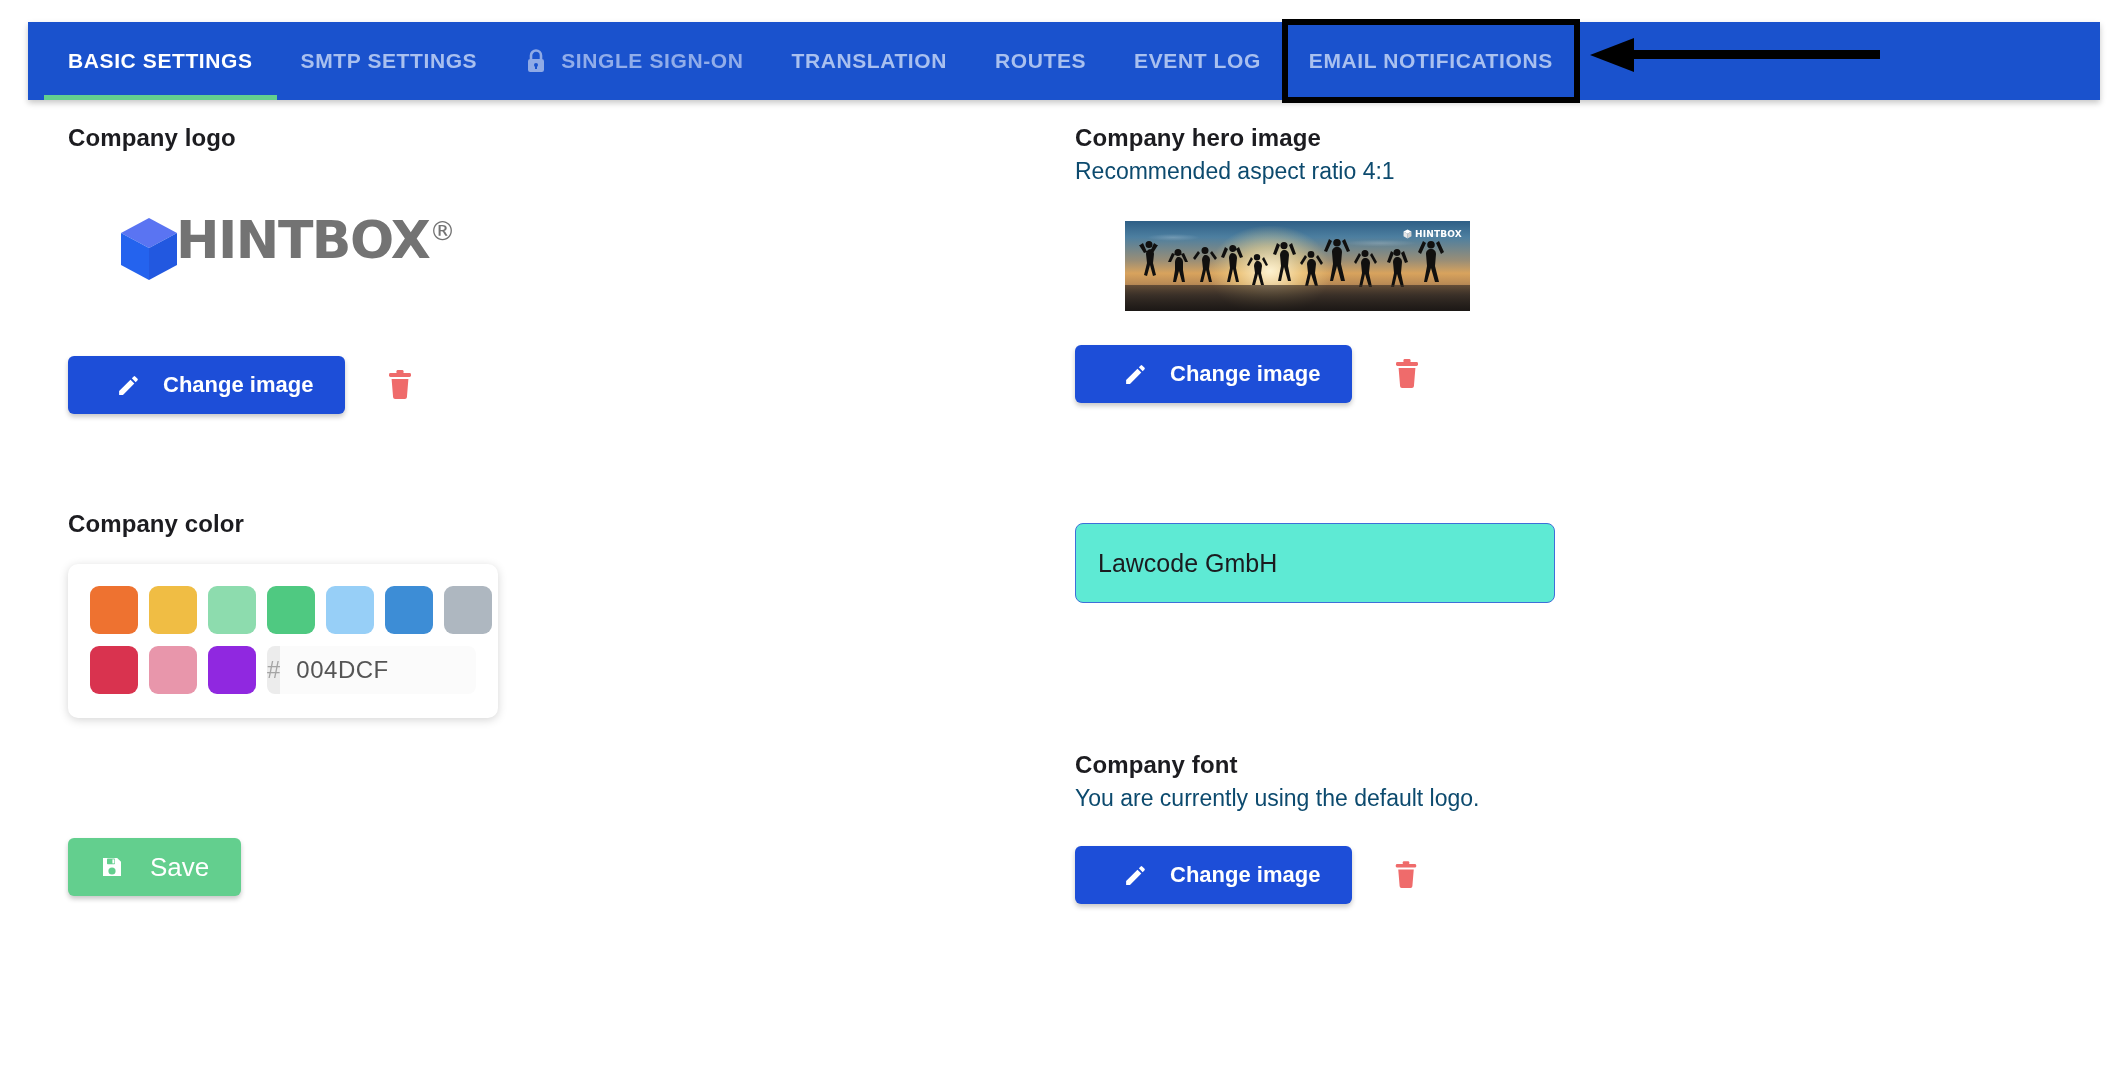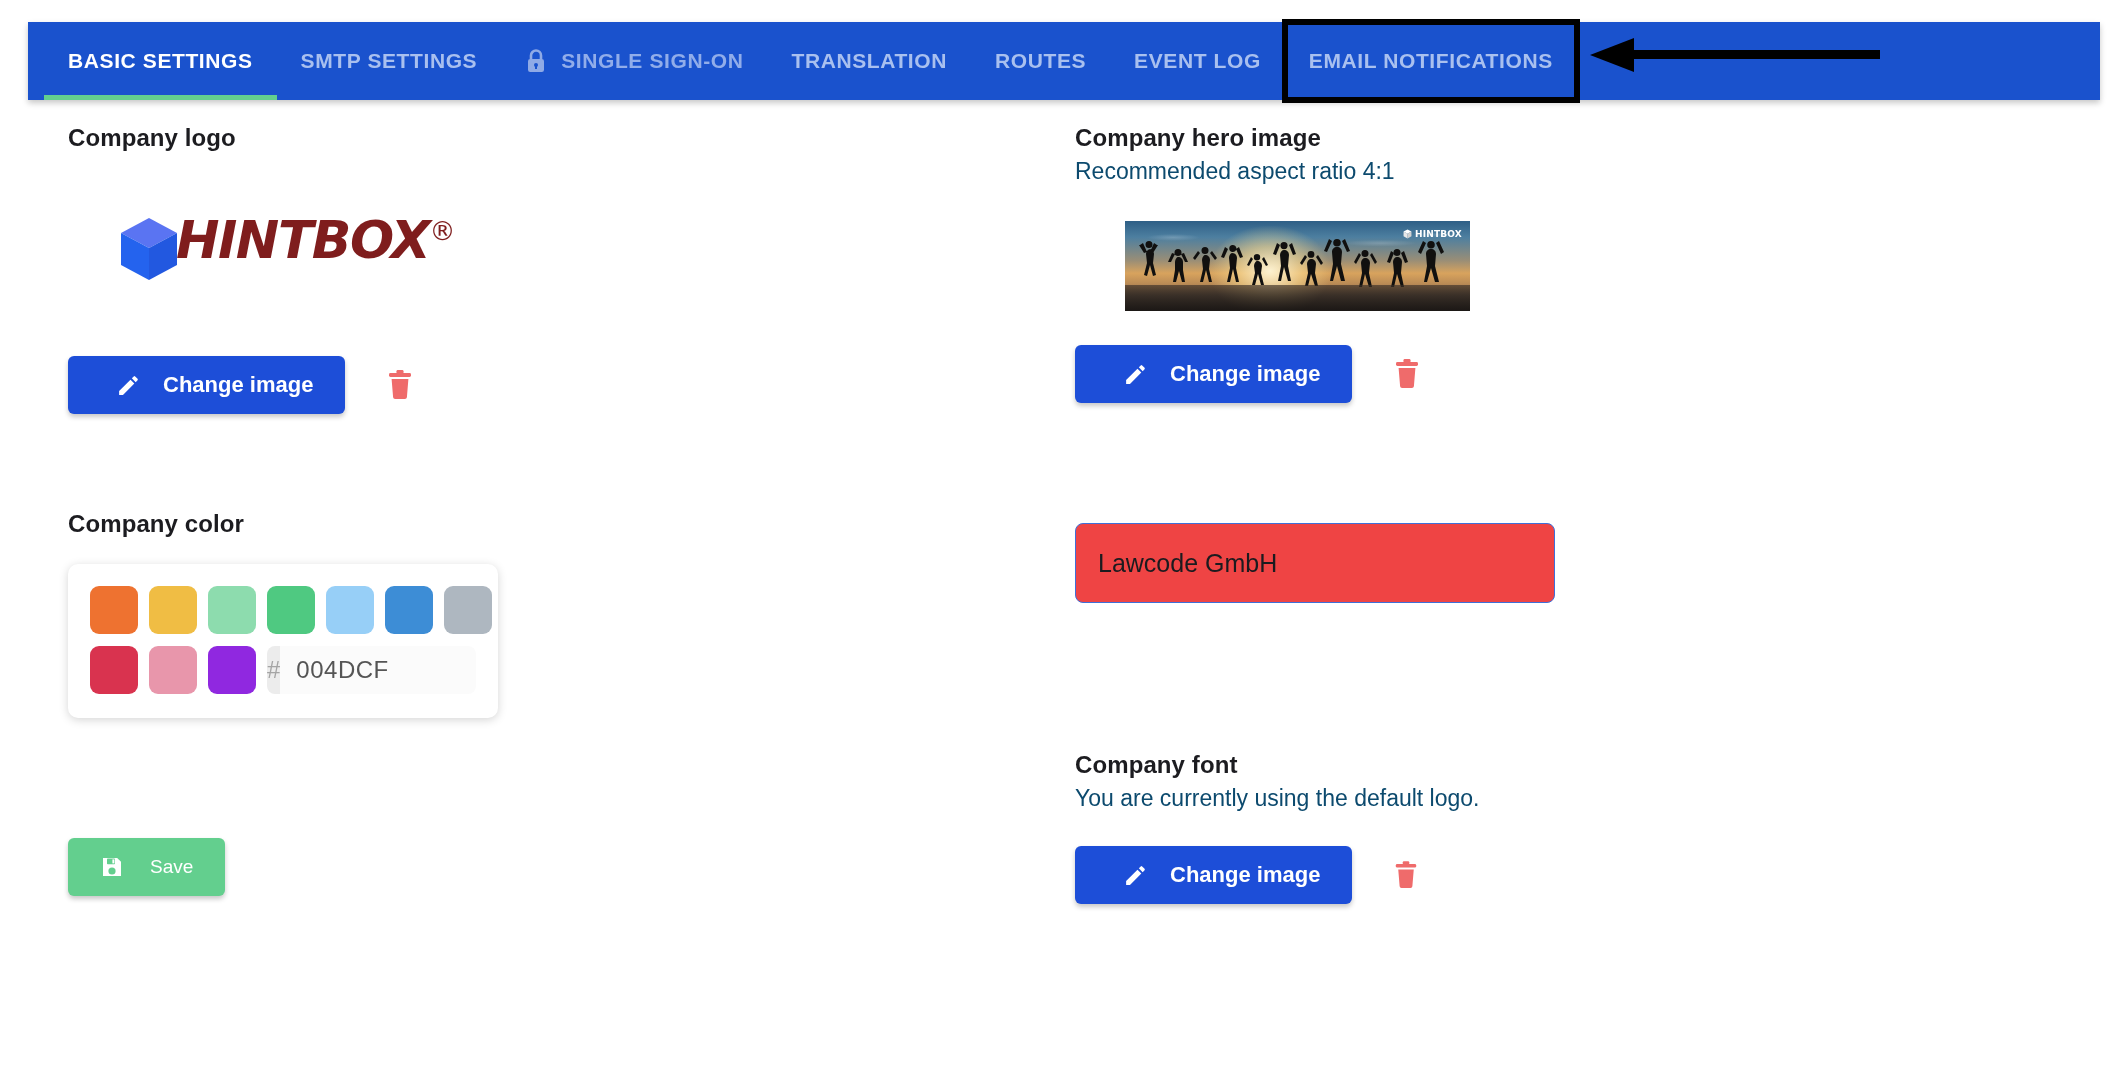--- a/index.html
+++ b/index.html
@@ -66,21 +66,21 @@
     margin:6px 0 0 0; font-size:23px; color:#0c4a6e; font-weight:400;
   }
 
   
   .logo-area { height:170px; display:flex; align-items:center; padding-left:50px; }
   .logo-lockup { display:flex; align-items:flex-start; }
   .cube { width:62px; height:66px; display:block; margin-top:8px; }
   .logo-word {
     font-family:"DejaVu Sans", sans-serif;
     font-size:52px; font-weight:700; letter-spacing:-1.5px;
-    color:#7f1d1d; line-height:1; margin-left:-4px; margin-top:14px;font-style:italic;
+    color:#737373; line-height:1; margin-left:-4px; margin-top:14px;
   }
   .logo-reg { font-size:26px; vertical-align:super; font-weight:400; letter-spacing:0; }
 
   
   .hero-wrap { margin-top:36px; padding-left:50px; }
   .hero {
     width:345px; height:90px; position:relative; overflow:hidden;
     background:linear-gradient(to bottom,
       #2e5f86 0%, #4d7fa0 18%, #9a8e76 44%, #d8a35d 58%,
       #b98a55 70%, #6c5a48 82%, #3b3630 100%);
@@ -117,21 +117,21 @@
   .btn {
     display:inline-flex; align-items:center; gap:22px;
     border:none; cursor:pointer;
     border-radius:6px;
     font-family:"Liberation Sans", sans-serif;
     font-size:22px; font-weight:700; color:#fff;
     padding:0 32px; height:58px;
     box-shadow:0 3px 5px rgba(0,0,0,.22);
   }
   .btn-primary { background:#1d4ed8;padding-left:48px; }
-  .btn-save { background:#63cf8e; font-weight:400; font-size:19px; gap:26px; }
+  .btn-save { background:#63cf8e; font-weight:400; font-size:26px; gap:26px; }
   .btn svg { display:block; }
 
   .icon-btn {
     background:none; border:none; cursor:pointer;
     margin-left:36px; padding:6px; display:inline-flex;
   }
   .icon-btn svg { display:block; }
 
   
   .color-card {
@@ -158,21 +158,21 @@
   .hexfield input {
     flex:1; border:none; outline:none; background:#fbfbfb;
     font-family:"Liberation Sans", sans-serif;
     font-size:24px; color:#555; padding-left:16px; letter-spacing:.5px;
   }
 
   
   .text-input {
     margin-top:24px; width:480px; height:80px;
     border:1.5px solid #3f6fd8; border-radius:8px;
-    background:#ef4444; outline:none;
+    background:#5eead4; outline:none;
     font-family:"Liberation Sans", sans-serif;
     font-size:25px; color:#1b1b1f;
     padding:0 22px;
   }
 
   .block-gap-1 { margin-top:96px; }
   .block-gap-2 { margin-top:120px; }
   .block-gap-3 { margin-top:148px; }
 </style>
 </head>

